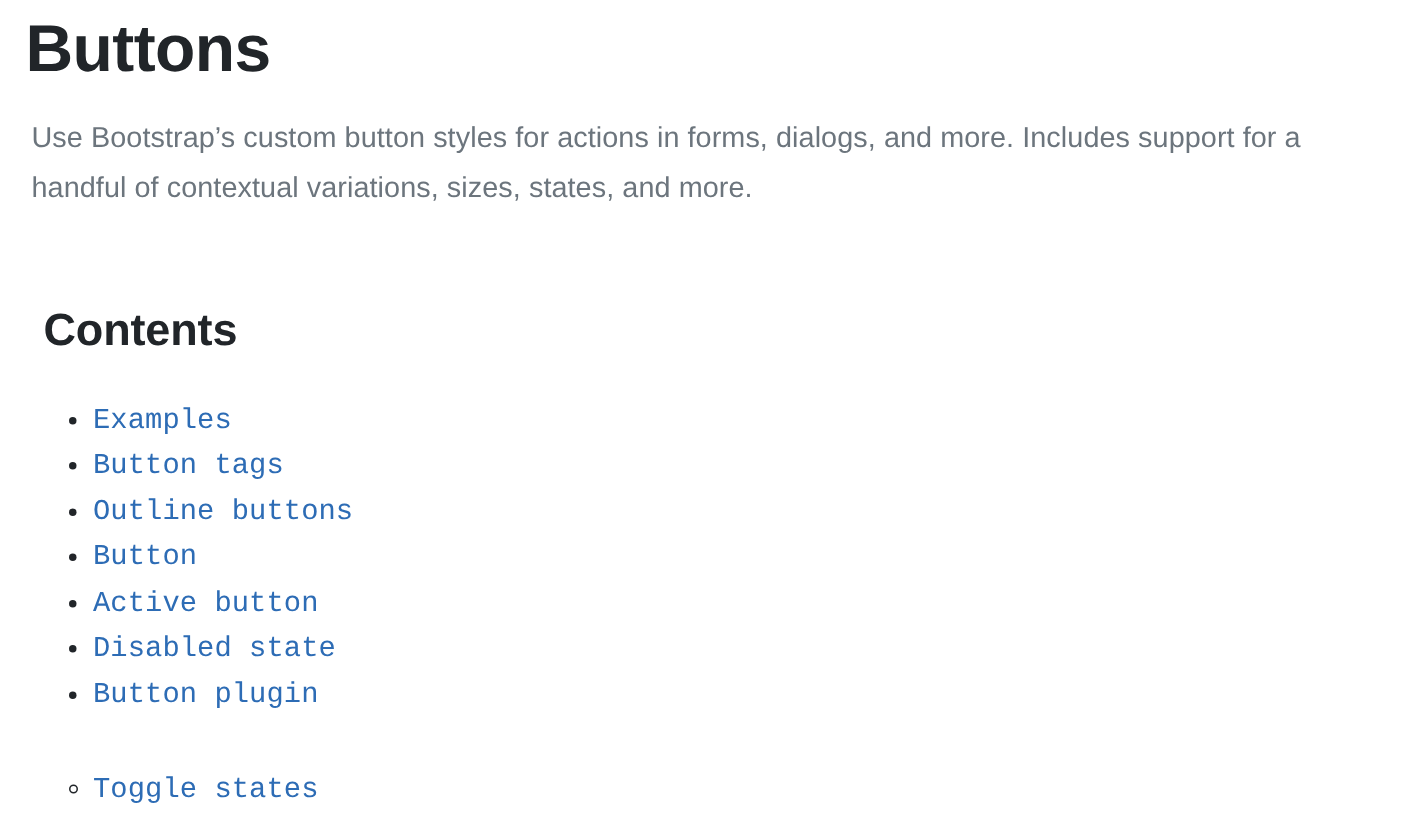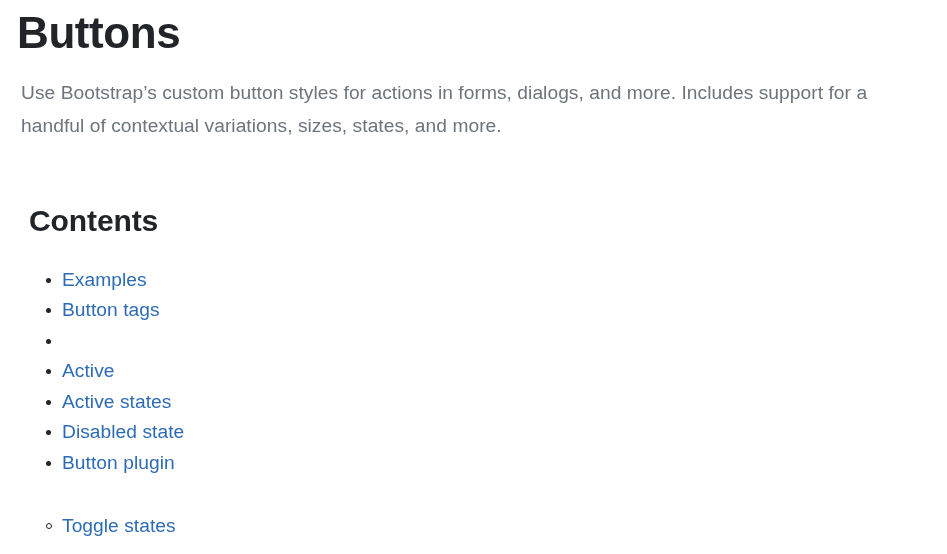--- a/index.html
+++ b/index.html
@@ -55,20 +55,21 @@
     font-weight: bold;
     color: #212529;
     letter-spacing: -0.1px;
   }
 
   ul.toc {
     list-style: none;
     margin: 0;
     padding: 0;
     padding-top: 14px;
+    font-family: Liberation Mono, monospace;
   }
 
   ul.toc > li {
     position: relative;
     padding-left: 45px;
     margin: 0;
     height: 30.5px;
     line-height: 30.5px;
     font-size: 19.2px;
     font-weight: 300;
@@ -138,30 +139,31 @@
       <a class="toc-link" href="#">Examples</a>
     </li>
 
     <li>
       <span class="bullet-disc"></span>
       <a class="toc-link" href="#">Button tags</a>
     </li>
 
     <li>
       <span class="bullet-disc"></span>
+      <a class="toc-link" href="#">Outline buttons</a>
     </li>
 
     <li>
       <span class="bullet-disc"></span>
-      <a class="toc-link" href="#">Active</a>
+      <a class="toc-link" href="#">Button</a>
     </li>
 
     <li>
       <span class="bullet-disc"></span>
-      <a class="toc-link" href="#">Active states</a>
+      <a class="toc-link" href="#">Active button</a>
     </li>
 
     <li>
       <span class="bullet-disc"></span>
       <a class="toc-link" href="#">Disabled state</a>
     </li>
 
     <li>
       <span class="bullet-disc"></span>
       <a class="toc-link" href="#">Button plugin</a>

